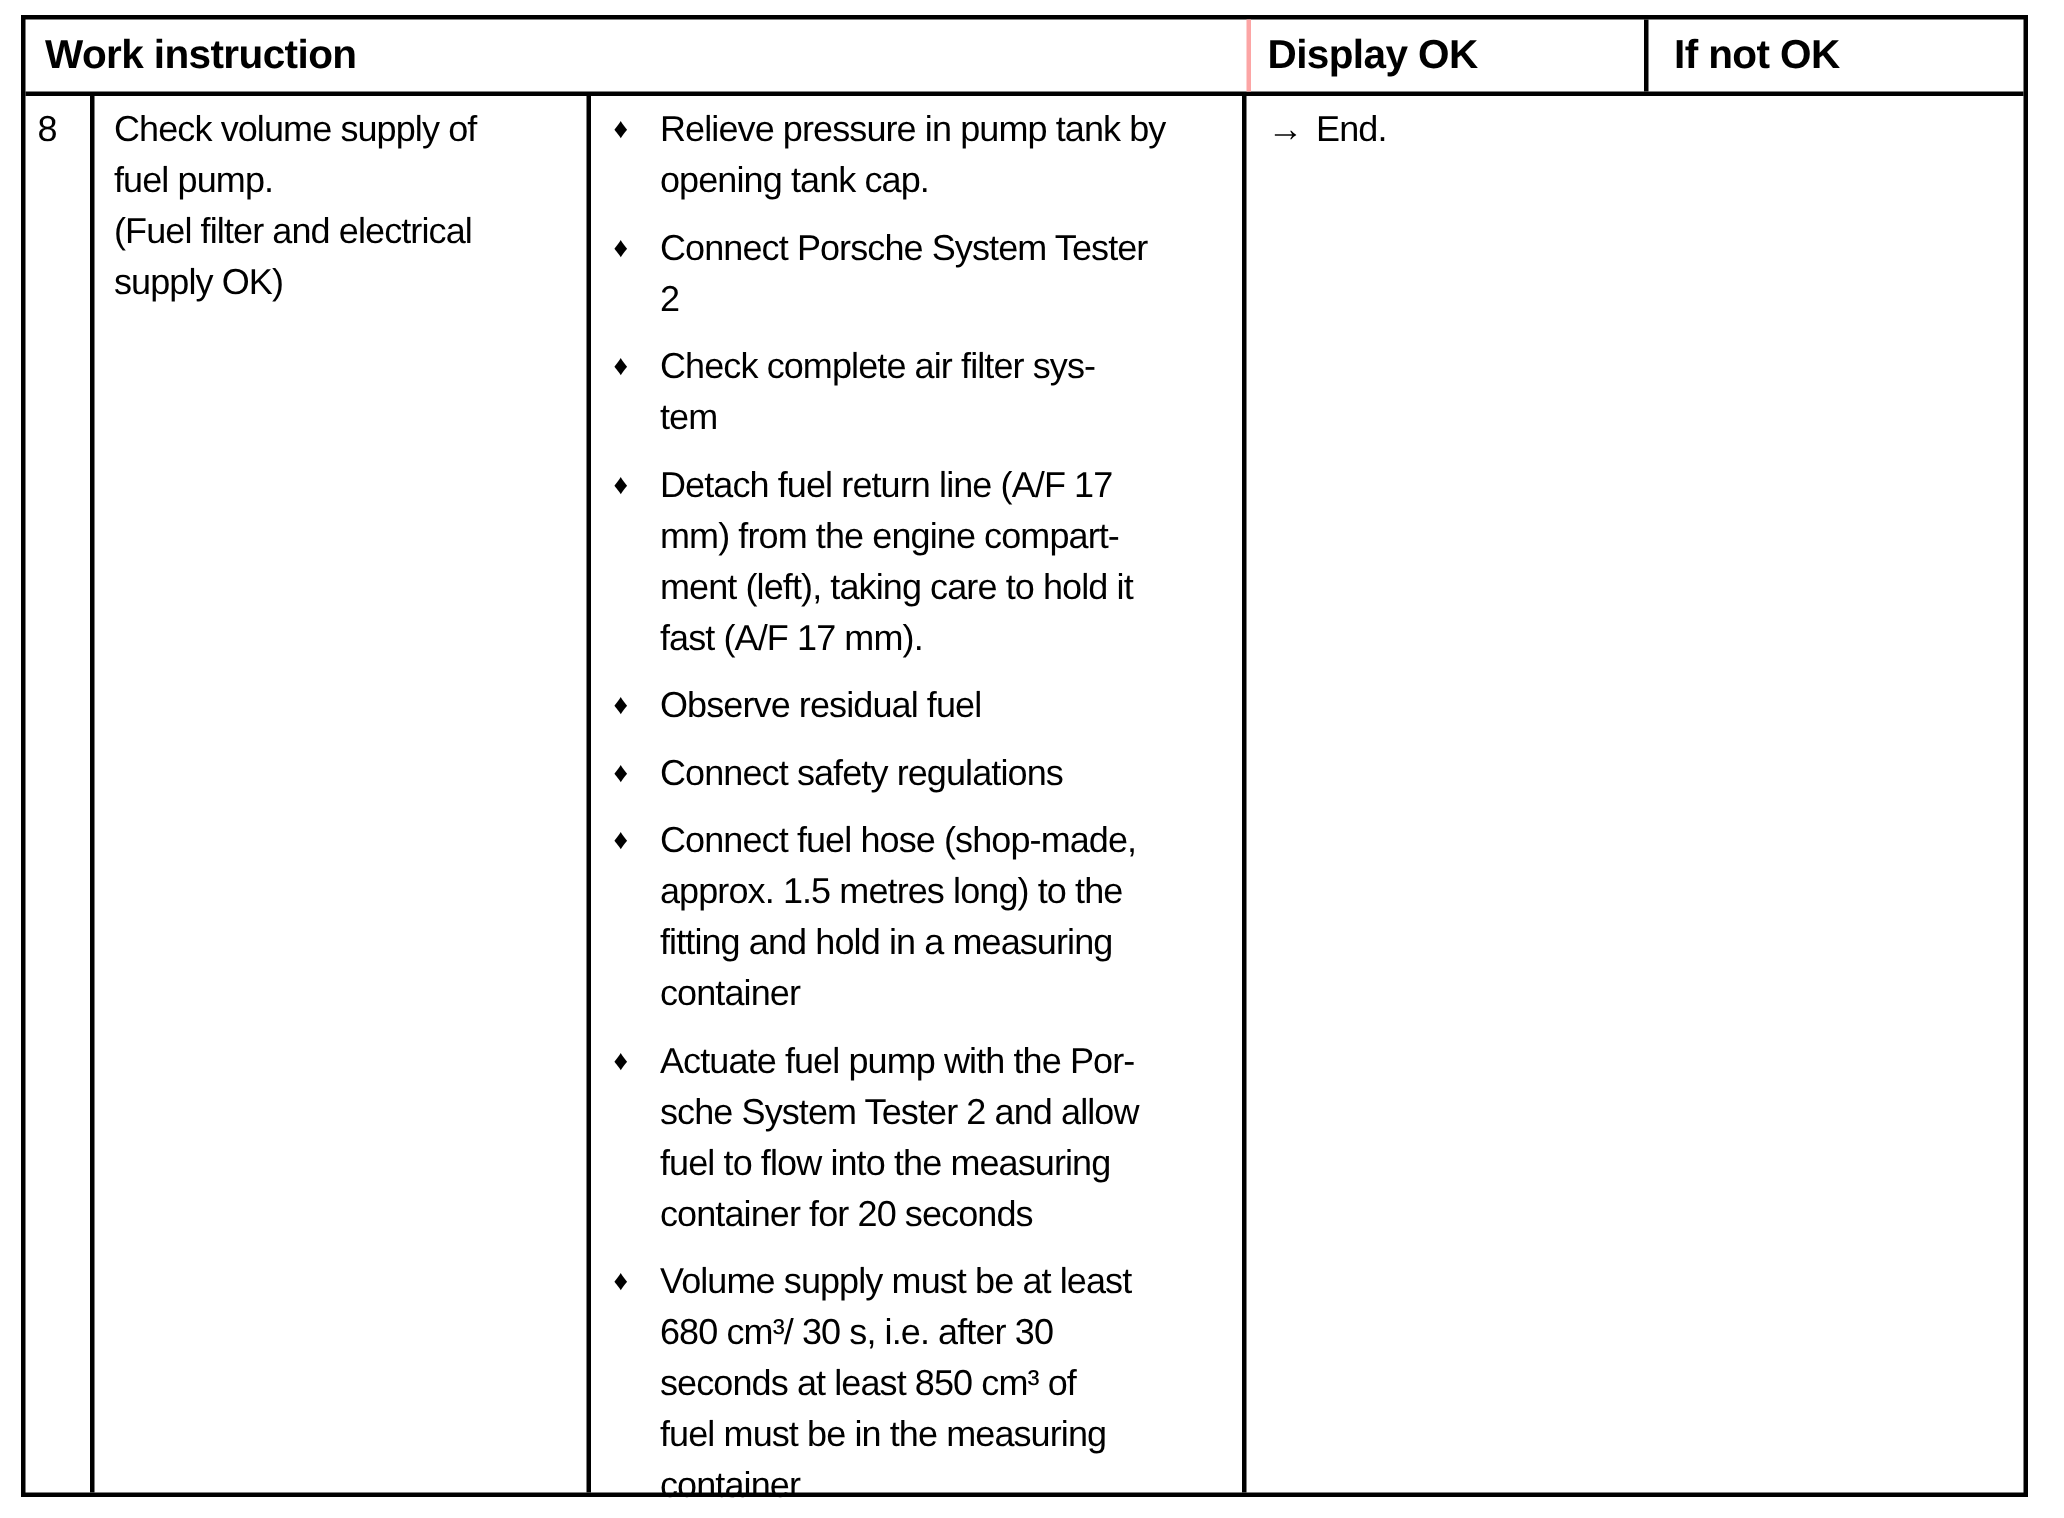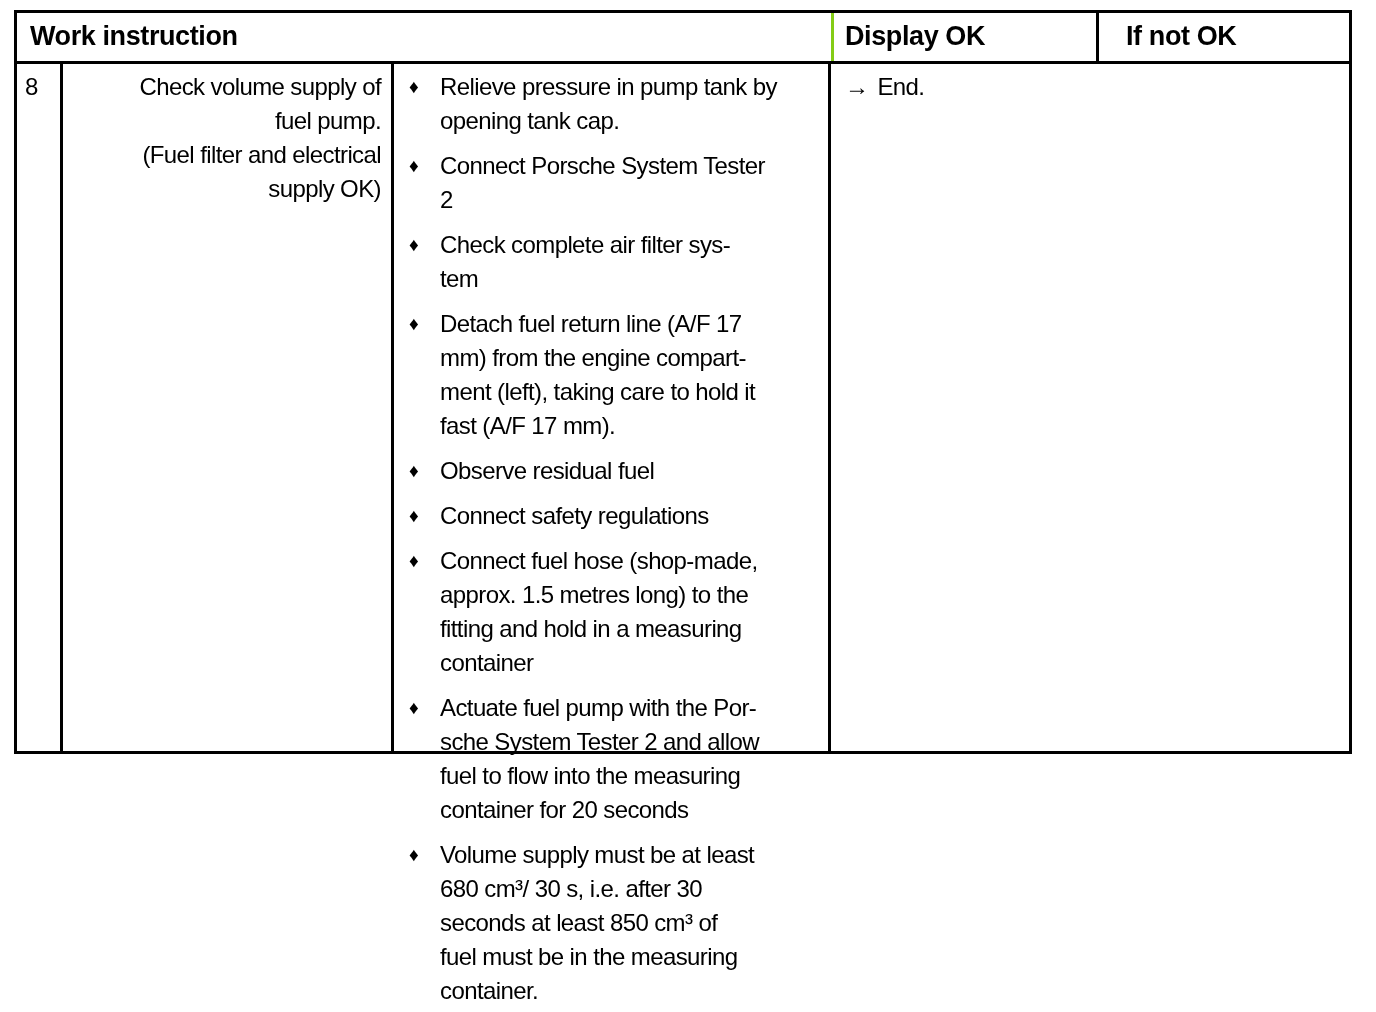--- a/index.html
+++ b/index.html
@@ -14,21 +14,21 @@
     background: #ffffff;
     font-family: "Liberation Sans", "DejaVu Sans", sans-serif;
     color: #000000;
     overflow: hidden;
   }
   .tbl {
     position: absolute;
     left: 14px;
     top: 10px;
     width: 1338px;
-    height: 744px;
+    height: 988px;
     border: 3px solid #000000;
     box-sizing: border-box;
     display: flex;
     flex-direction: column;
     background: #ffffff;
   }
   .header-row {
     display: flex;
     flex: 0 0 48px;
     border-bottom: 3px solid #000000;
@@ -36,22 +36,22 @@
   .h-cell {
     box-sizing: border-box;
     font-weight: bold;
     font-size: 27px;
     letter-spacing: -0.4px;
     padding: 8px 0 0 13px;
     white-space: nowrap;
     overflow: hidden;
   }
   .h-work   { flex: 0 0 814px; }
-  .h-display{ flex: 0 0 265px; border-left: 3px solid #84cc16; padding-left: 11px; }
-  .h-ifnot  { flex: 1 1 auto;  border-left: 3px solid #000000; padding-left: 27px; }
+  .h-display{ flex: 0 0 265px; border-left: 3px solid #fca5a5; padding-left: 11px; }
+  .h-ifnot  { flex: 1 1 auto;  border-left: 3px solid #000000; padding-left: 17px; }
 
   .body-row {
     display: flex;
     flex: 1 1 auto;
     min-height: 0;
   }
   .c {
     box-sizing: border-box;
     font-size: 24px;
     line-height: 34px;
@@ -69,21 +69,21 @@
   }
   .c-steps {
     flex: 0 0 437px;
     border-right: 3px solid #000000;
     padding: 6px 4px 0 15px;
   }
   .c-result {
     flex: 1 1 auto;
     padding: 6px 10px 0 14px;
   }
-  .pre { white-space: pre-line; text-align: right; }
+  .pre { white-space: pre-line; }
 
   .step {
     display: flex;
     align-items: flex-start;
     margin-bottom: 11px;
   }
   .step-marker {
     flex: 0 0 31px;
     font-size: 19px;
     line-height: 34px;

